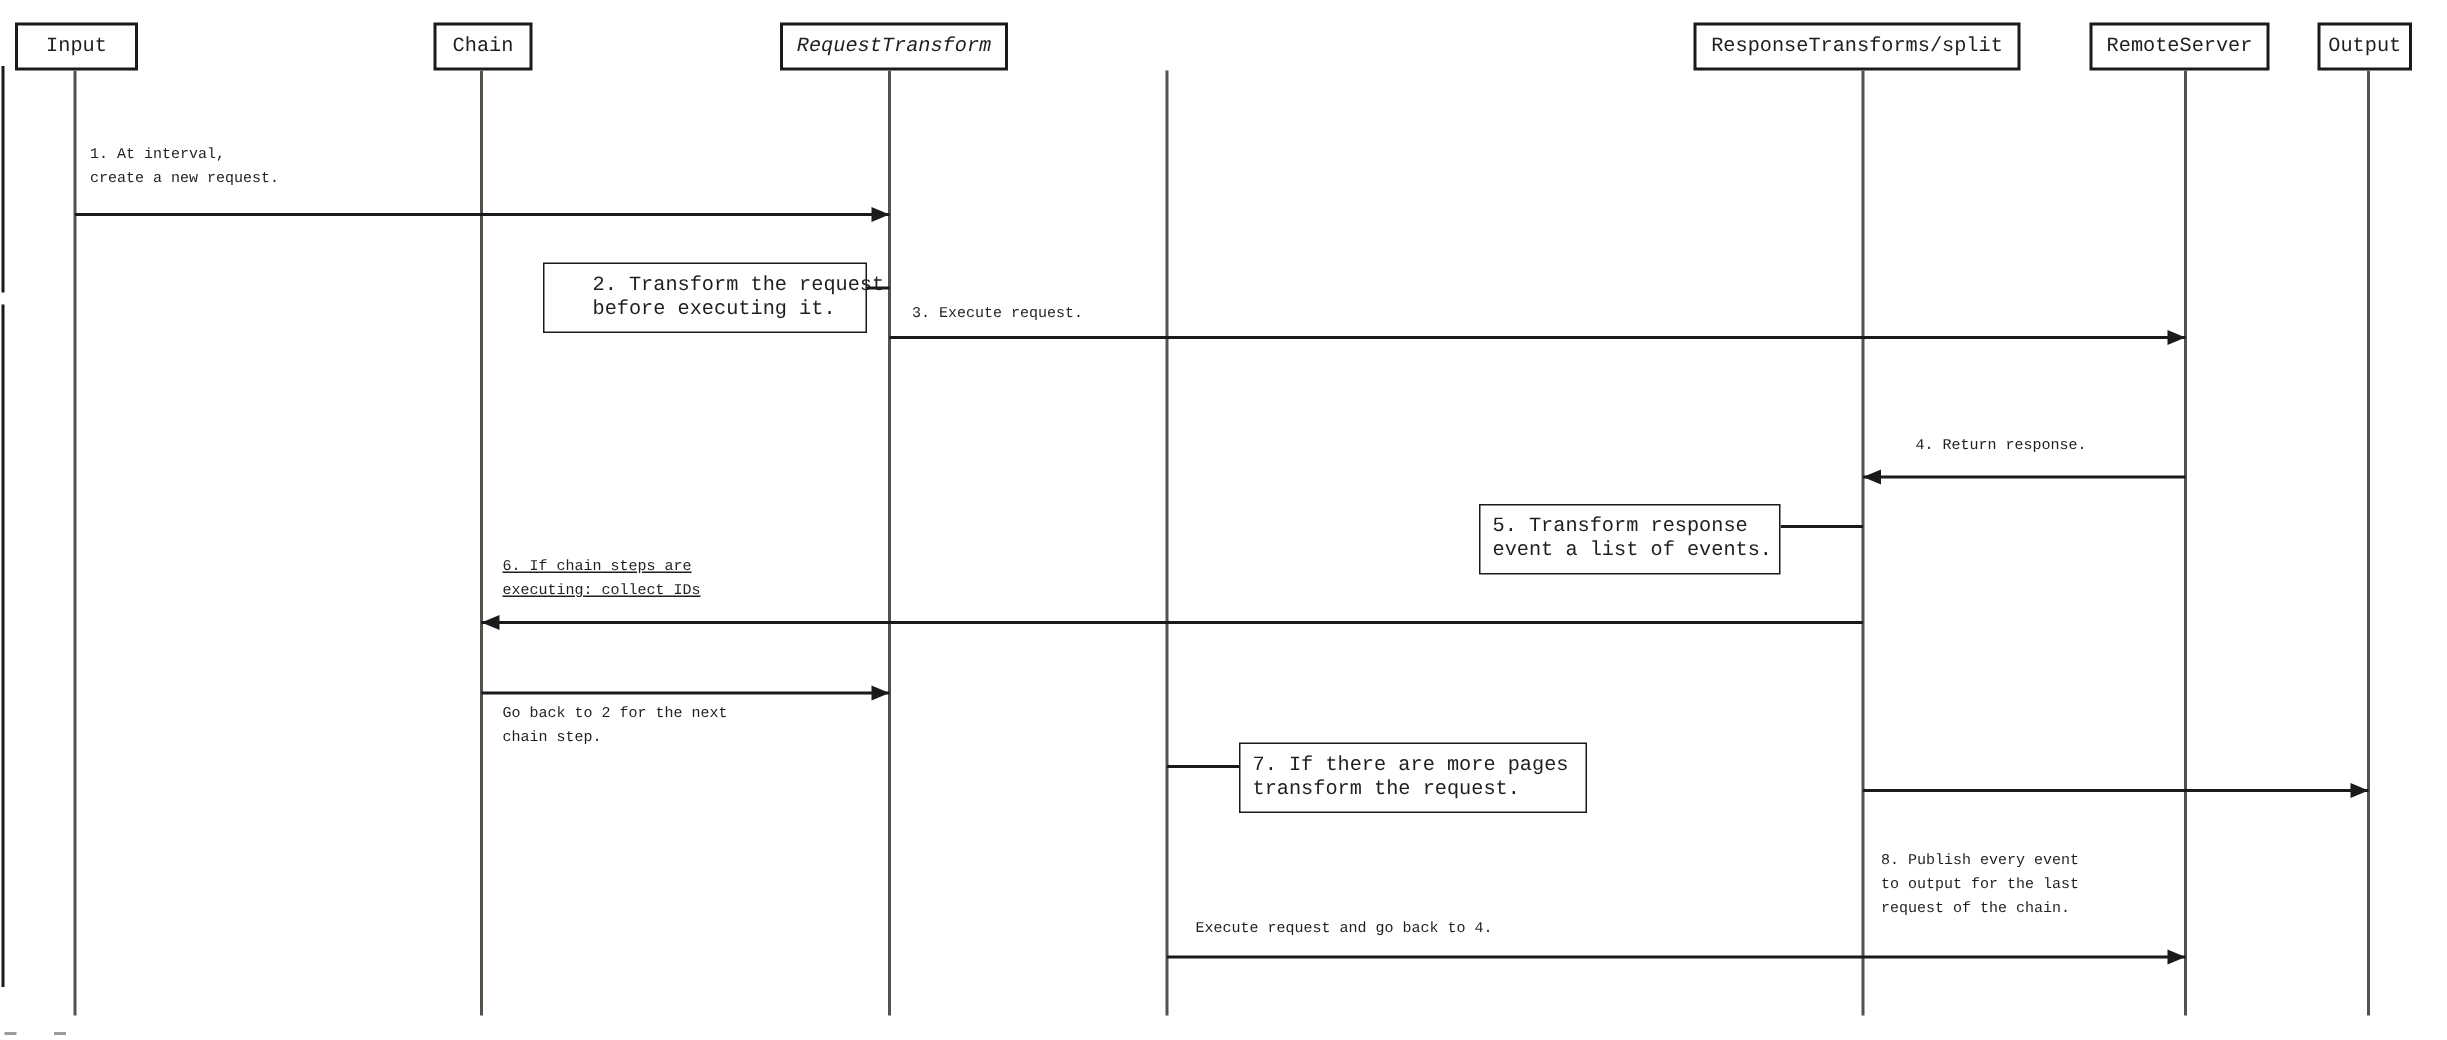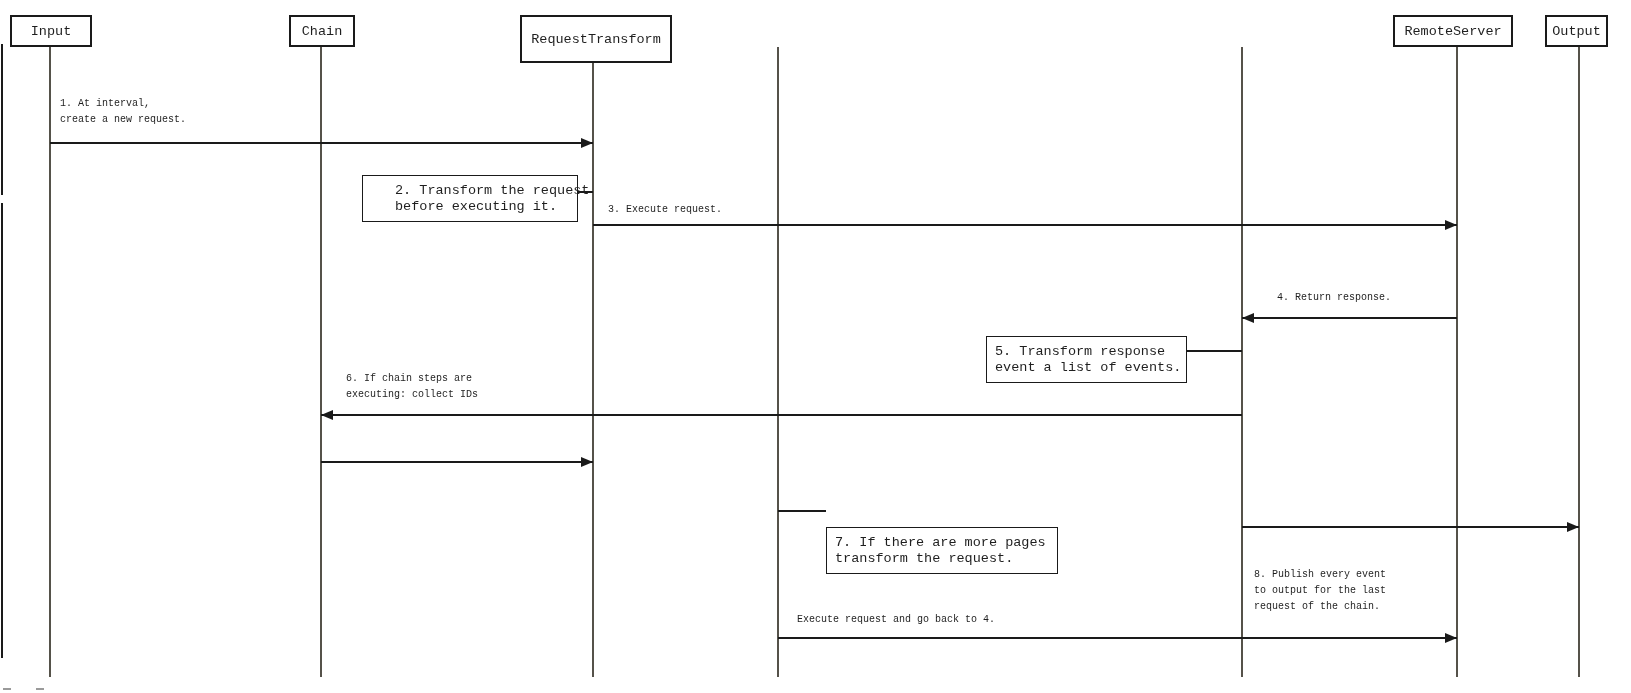--- a/index.html
+++ b/index.html
@@ -32,25 +32,28 @@
 
 <div id="stage">
     <div class="actor-box" style="left: 10px; width: 82px; top: 15px; height: 32px;">
       <span>Input</span>
     </div>
     <div class="lifeline" style="left: 49px; height: 630px; background: rgb(85, 82, 74);"></div>
     <div class="actor-box" style="left: 289px; width: 66px; top: 15px; height: 32px;">
       <span>Chain</span>
     </div>
     <div class="lifeline" style="left: 320px; height: 630px; background: rgb(85, 82, 74);"></div>
-    <div class="actor-box" style="left: 520px; width: 152px; top: 15px; height: 48px;">
+    <div class="actor-box" style="left: 520px; width: 152px; top: 15px; height: 32px; font-style: italic;">
       <span>RequestTransform</span>
     </div>
     <div class="lifeline" style="left: 592px; height: 630px; background: rgb(85, 82, 74);"></div>
     <div class="lifeline" style="left: 777px; height: 630px; background: rgb(85, 82, 74);"></div>
+    <div class="actor-box" style="left: 1129px; width: 218px; top: 15px; height: 32px;">
+      <span>ResponseTransforms/split</span>
+    </div>
     <div class="lifeline" style="left: 1241px; height: 630px; background: rgb(85, 82, 74);"></div>
     <div class="actor-box" style="left: 1393px; width: 120px; top: 15px; height: 32px;">
       <span>RemoteServer</span>
     </div>
     <div class="lifeline" style="left: 1456px; height: 630px; background: rgb(85, 82, 74);"></div>
     <div class="actor-box" style="left: 1545px; width: 63px; top: 15px; height: 32px;">
       <span>Output</span>
     </div>
     <div class="lifeline" style="left: 1578px; height: 630px; background: rgb(85, 82, 74);"></div>
     <div class="msg-line" style="left: 50px; width: 543px; top: 142px;"></div>
@@ -64,26 +67,30 @@
     <div class="msg-label" style="left: 608px; top: 202px;">
       <div>3. Execute request.</div>
     </div>
     <div class="msg-line" style="left: 1242px; width: 215px; top: 317px;"></div>
     <div class="arrowhead left" style="top: 312.5px; left: 1242px;"></div>
     <div class="msg-label" style="left: 1277px; top: 290px;">
       <div>4. Return response.</div>
     </div>
     <div class="msg-line" style="left: 321px; width: 921px; top: 414px;"></div>
     <div class="arrowhead left" style="top: 409.5px; left: 321px;"></div>
-    <div class="msg-label" style="left: 346px; top: 371px;">
+    <div class="msg-label" style="left: 335px; top: 371px; text-decoration: underline;">
       <div>6. If chain steps are</div>
       <div>executing: collect IDs</div>
     </div>
     <div class="msg-line" style="left: 321px; width: 272px; top: 461px;"></div>
     <div class="arrowhead right" style="top: 456.5px; left: 581px;"></div>
+    <div class="msg-label" style="left: 335px; top: 469px;">
+      <div>Go back to 2 for the next</div>
+      <div>chain step.</div>
+    </div>
     <div class="msg-line" style="left: 1242px; width: 337px; top: 526px;"></div>
     <div class="arrowhead right" style="top: 521.5px; left: 1567px;"></div>
     <div class="msg-label" style="left: 1254px; top: 535px; margin-top: 32px;">
       <div>8. Publish every event</div>
       <div>to output for the last</div>
       <div>request of the chain.</div>
     </div>
     <div class="msg-line" style="left: 778px; width: 679px; top: 637px;"></div>
     <div class="arrowhead right" style="top: 632.5px; left: 1445px;"></div>
     <div class="msg-label" style="left: 797px; top: 612px;">
@@ -93,21 +100,21 @@
     <div class="note-box" style="left: 362px; top: 175px; width: 216px; height: 47px; padding-left: 32px;">
       <div>2. Transform the request</div>
       <div>before executing it.</div>
     </div>
     <div class="note-connector" style="left: 1187px; width: 55px; top: 350px;"></div>
     <div class="note-box" style="left: 986px; top: 336px; width: 201px; height: 47px;">
       <div>5. Transform response</div>
       <div>event a list of events.</div>
     </div>
     <div class="note-connector" style="left: 778px; width: 48px; top: 510px;"></div>
-    <div class="note-box" style="left: 826px; top: 495px; width: 232px; height: 47px; margin-top: 32px;">
+    <div class="note-box" style="left: 826px; top: 495px; width: 232px; height: 47px;">
       <div>7. If there are more pages</div>
       <div>transform the request.</div>
     </div>
     <div class="edge-artifact" style="left: 1px; top: 44px; width: 2px; height: 151px; background: rgb(26, 26, 26);"></div>
     <div class="edge-artifact" style="left: 1px; top: 203px; width: 2px; height: 455px; background: rgb(26, 26, 26);"></div>
     <div class="edge-artifact" style="left: 3px; top: 688px; width: 8px; height: 2px; background: rgb(154, 154, 154);"></div>
     <div class="edge-artifact" style="left: 36px; top: 688px; width: 8px; height: 2px; background: rgb(154, 154, 154);"></div>
   </div>
 
 </body></html>

